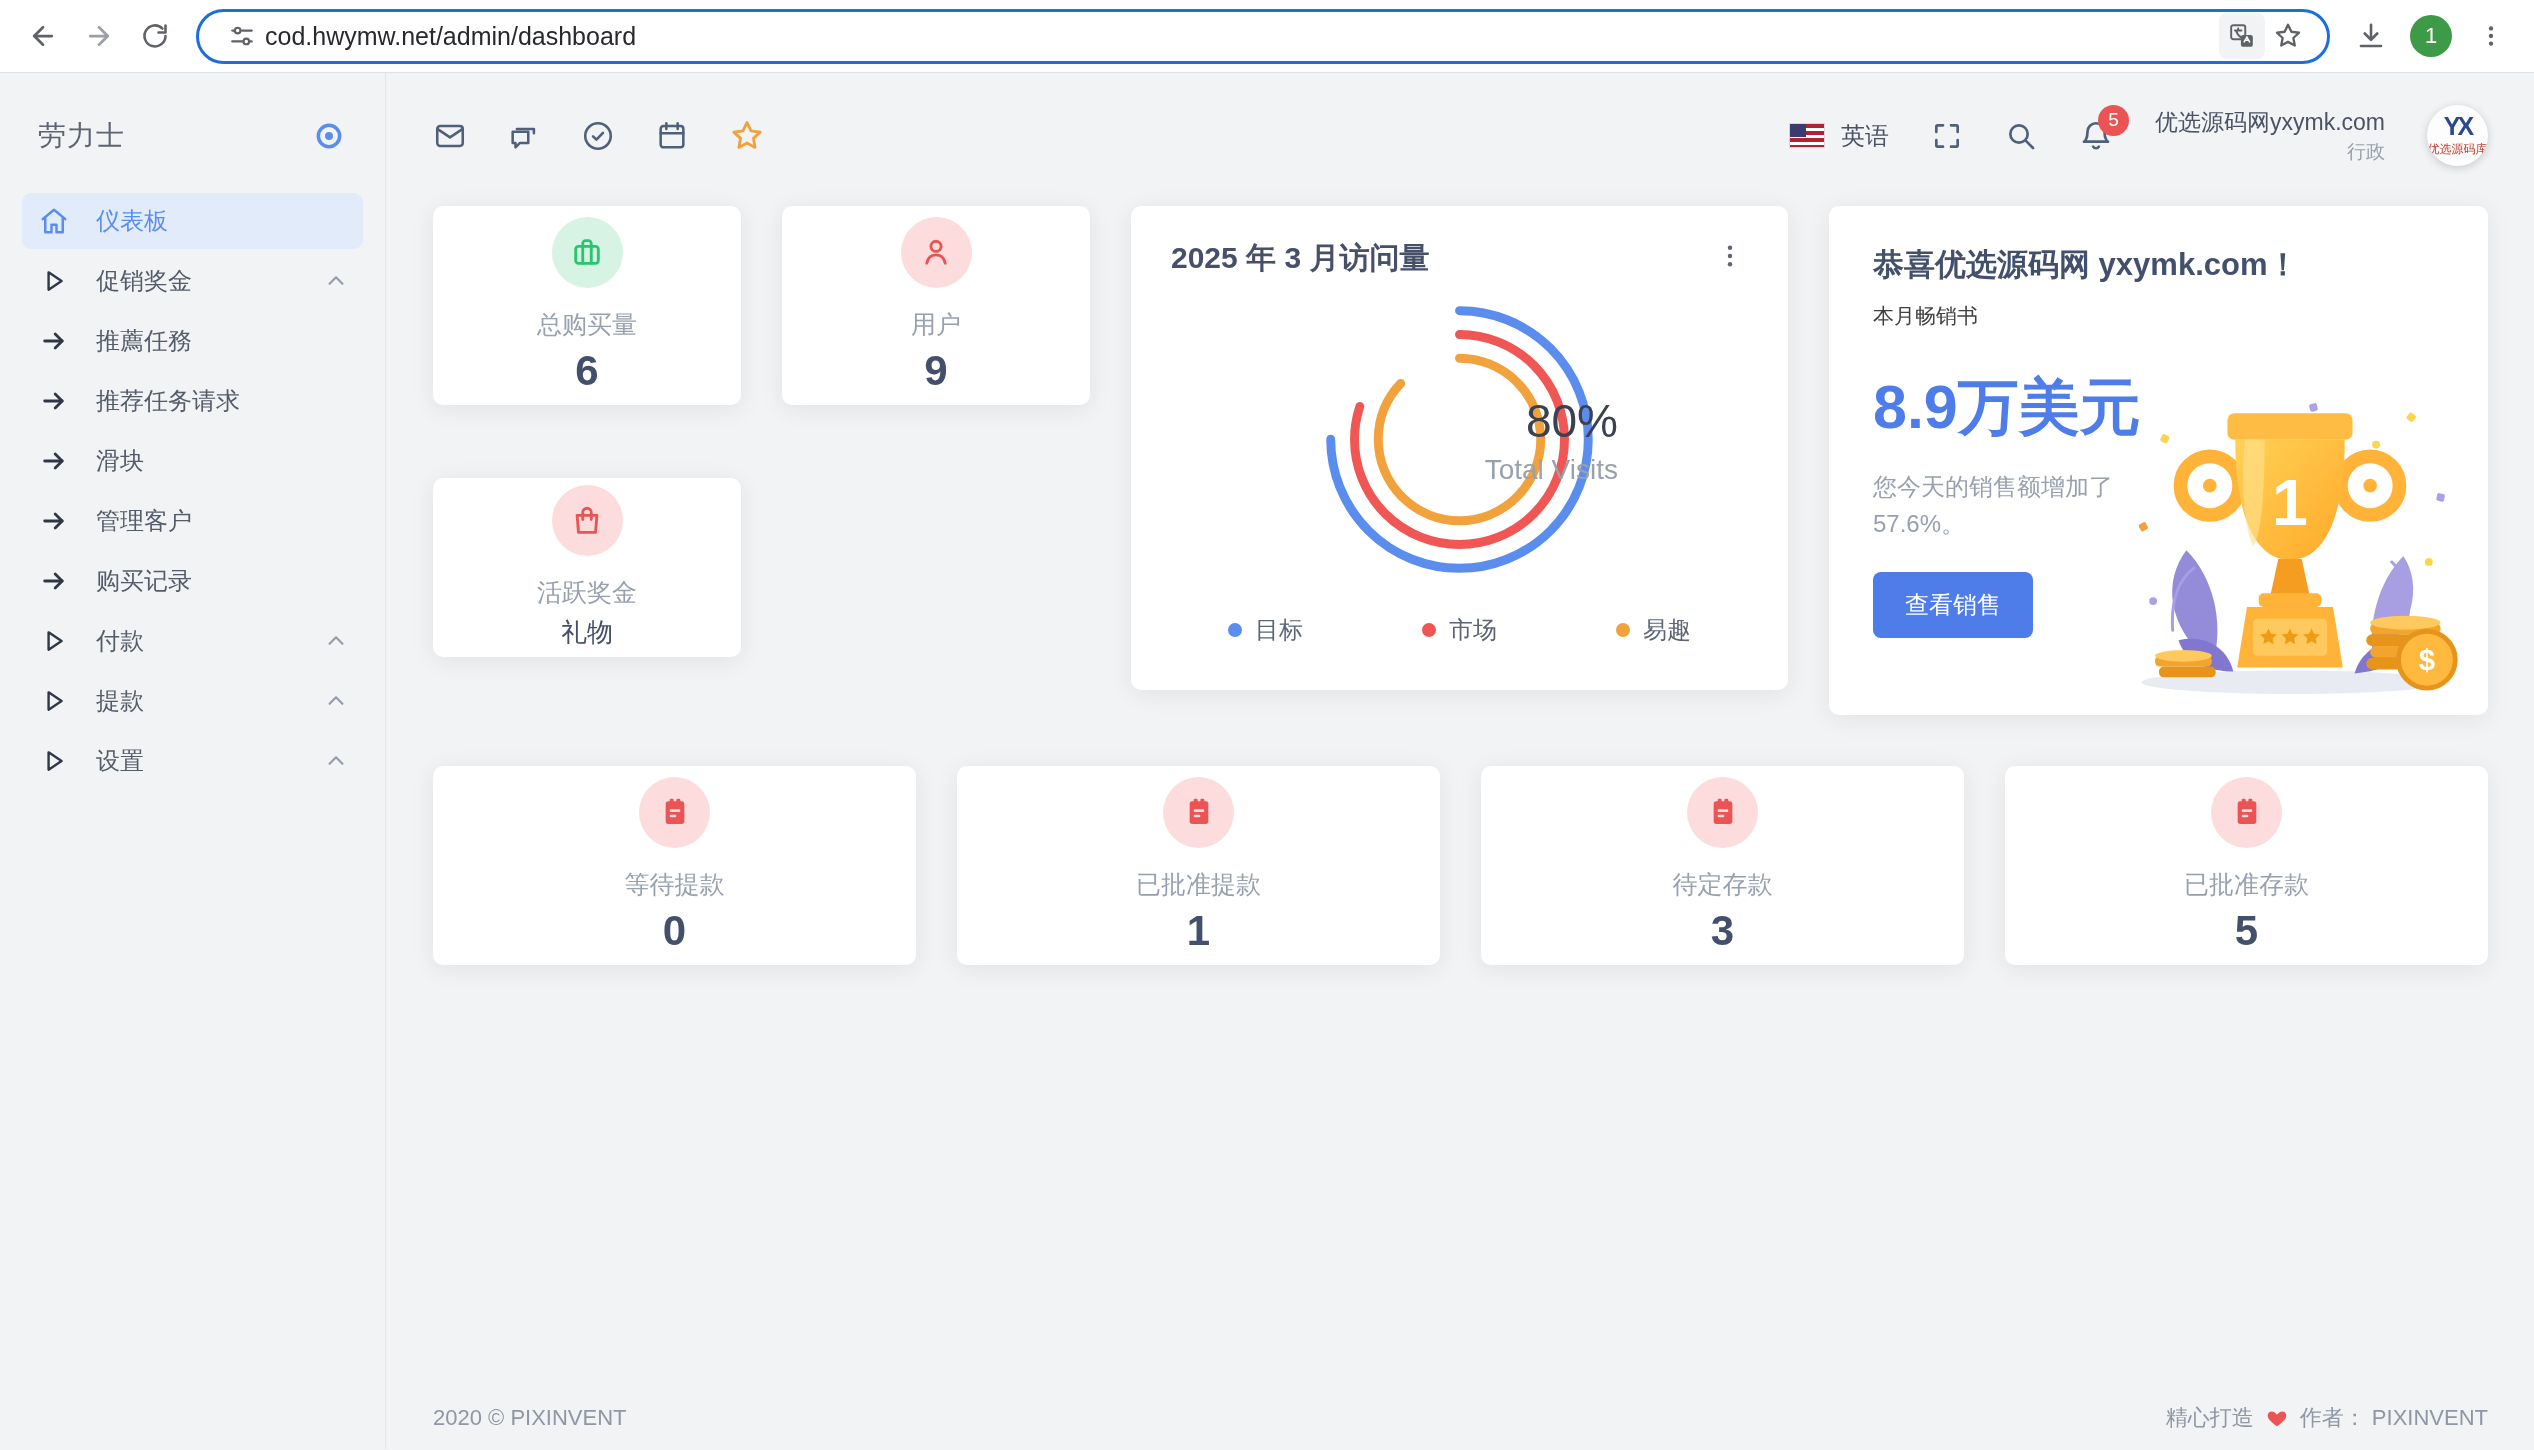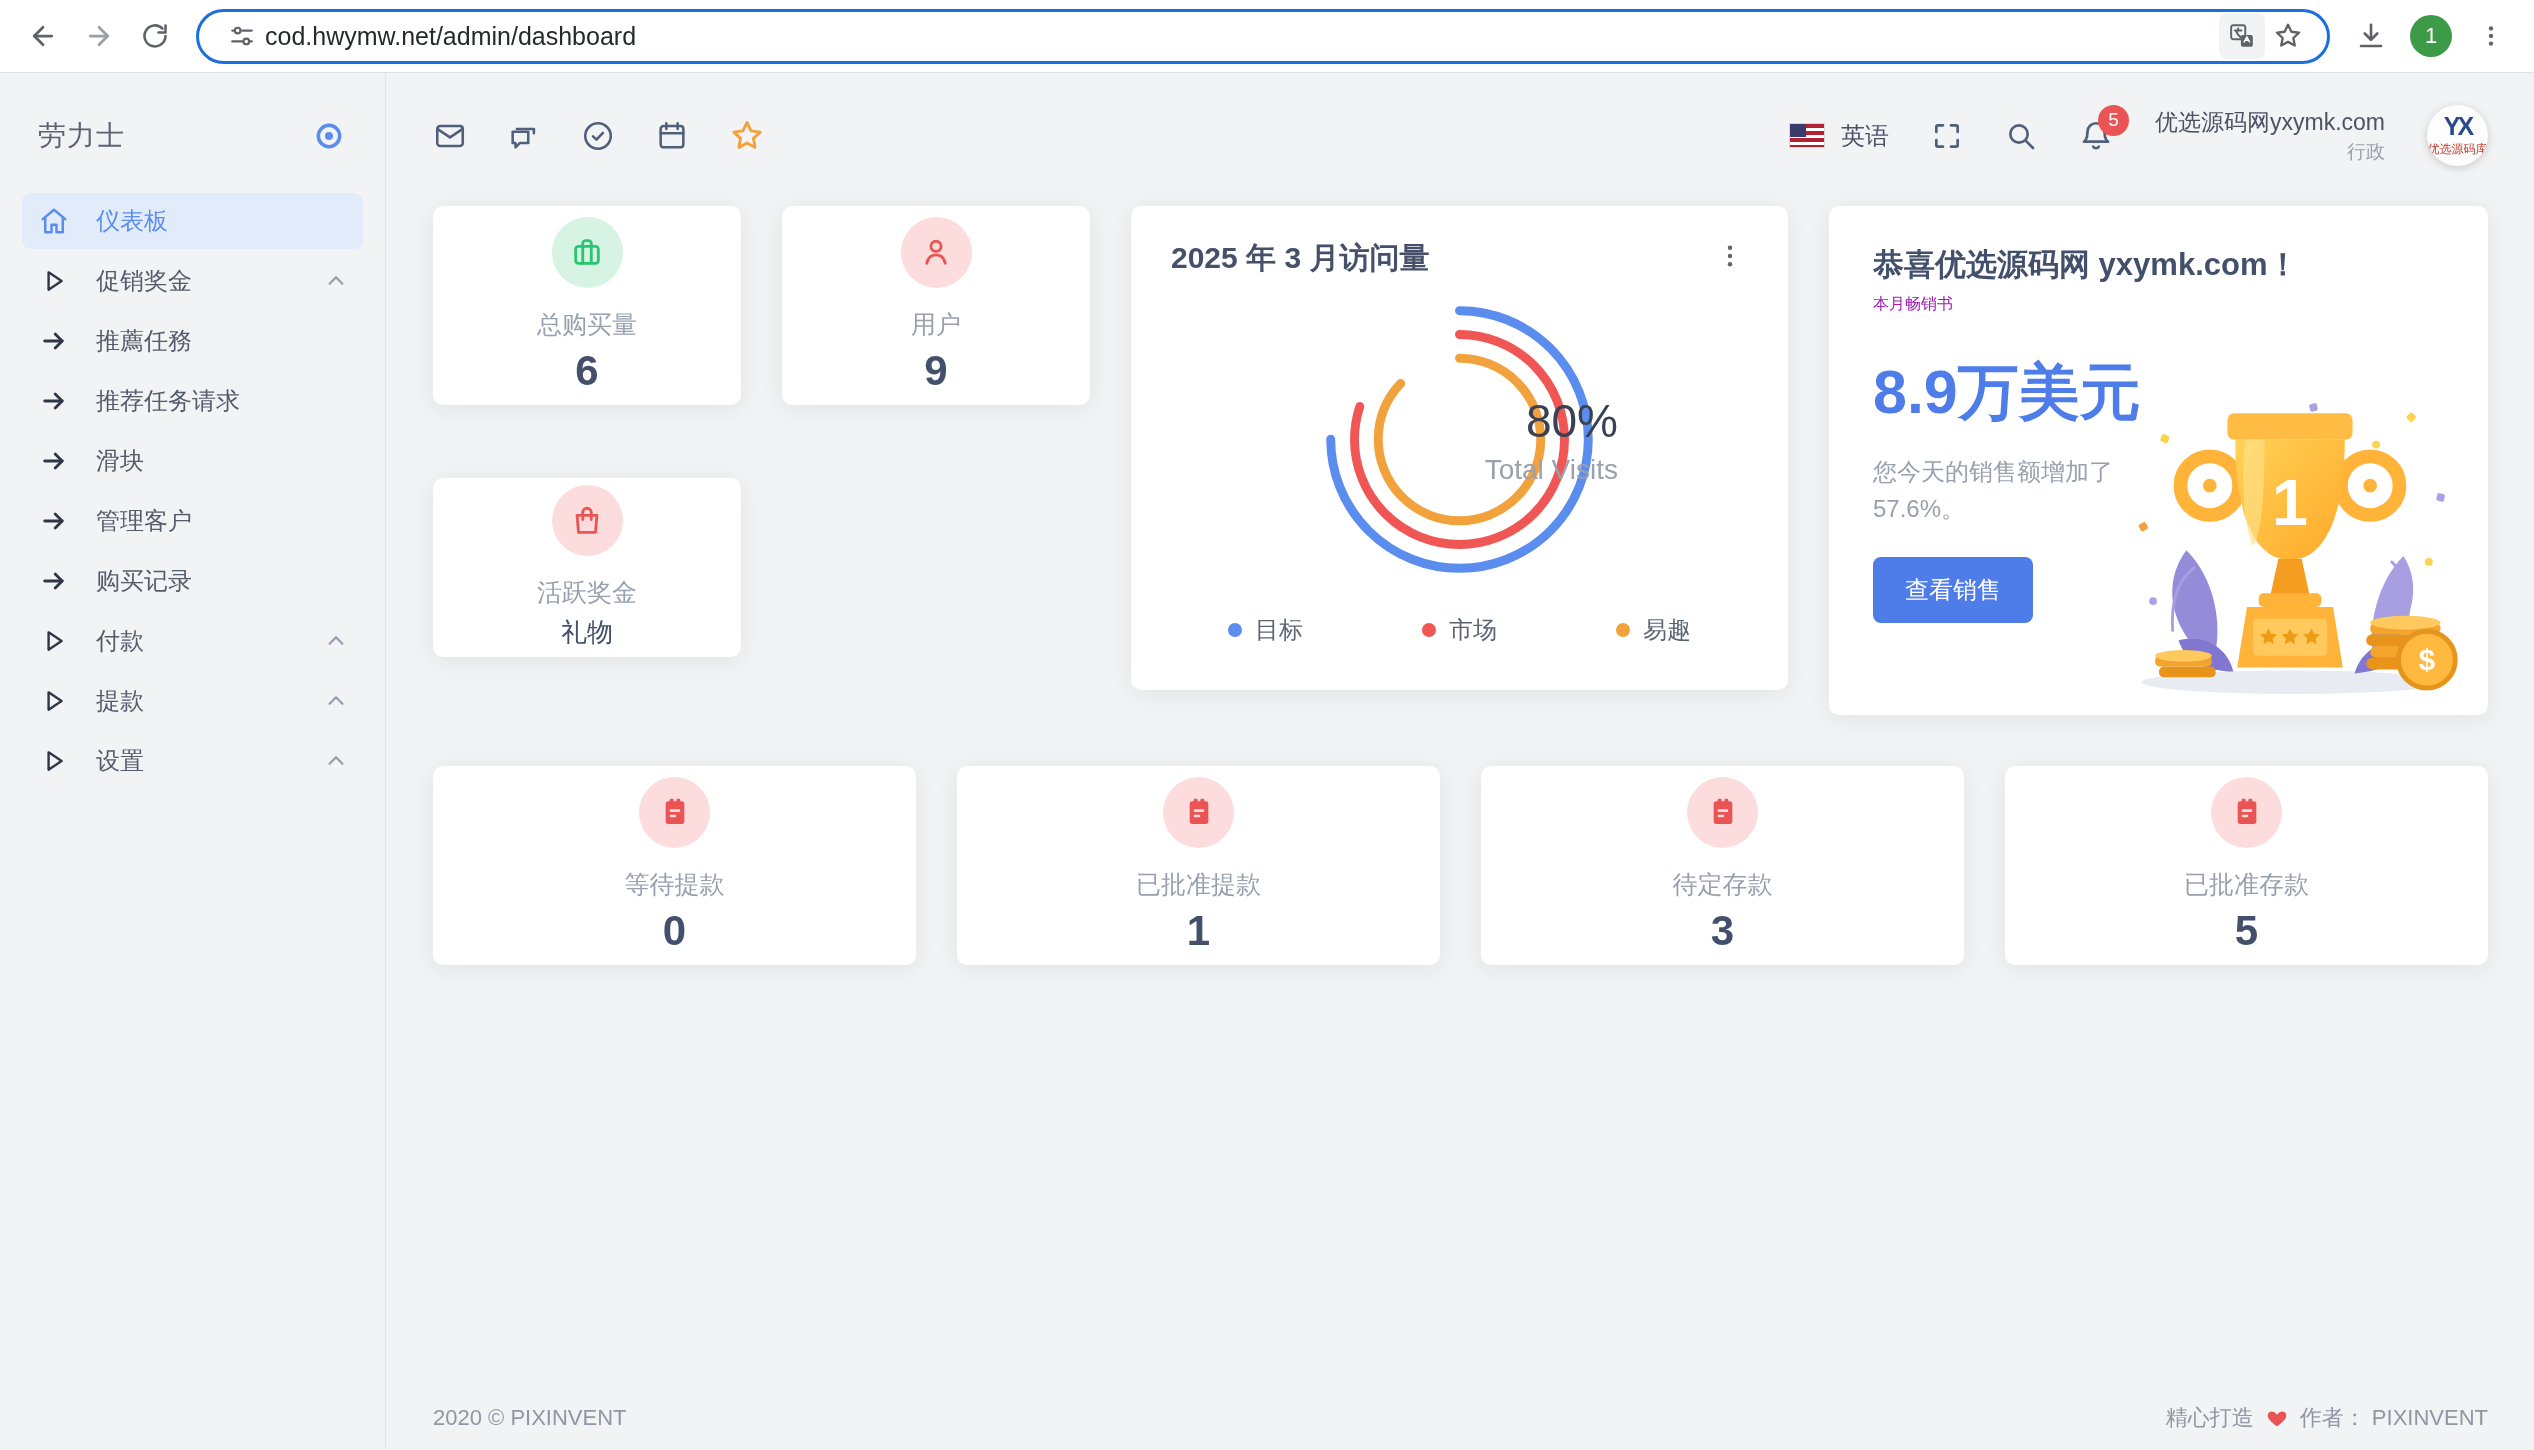--- a/index.html
+++ b/index.html
@@ -75,21 +75,21 @@
   .chart-center{position:absolute;inset:0;display:flex;flex-direction:column;align-items:flex-end;justify-content:center;text-align:center;}
   .chart-center .pct{font-size:46px;color:#3a4150;}
   .chart-center .lbl{font-size:28px;color:#9aa0ac;margin-top:6px;}
   .legend{display:flex;justify-content:space-between;padding:0 57px;margin-top:16px;}
   .legend-item{display:flex;align-items:center;gap:13px;font-size:24px;color:#5d6575;}
   .legend-dot{width:14px;height:14px;border-radius:50%;}
 
   
   .congrats-card{width:659px;height:509px;padding:38px 44px;position:relative;overflow:hidden;}
   .cg-title{font-size:31px;font-weight:bold;color:#43506c;}
-  .cg-sub{font-size:16px;color:#a21caf;margin-top:8px;}
+  .cg-sub{font-size:21px;color:#404040;margin-top:16px;}
   .cg-amount{font-size:61px;font-weight:bold;color:#4e7de9;margin-top:42px;width:317px;line-height:1.18;}
   .cg-desc{font-size:24px;color:#98a0af;margin-top:24px;width:327px;line-height:1.55;}
   .cg-btn{margin-top:30px;display:inline-block;background:#4e7de9;color:#fff;font-size:24px;padding:17px 32px;border-radius:8px;border:none;cursor:pointer;font-family:inherit;}
   .trophy{position:absolute;right:22px;bottom:14px;}
 
   .content-row2{margin-top:51px;display:flex;gap:41px;}
   .content-row2 .stat-card{flex:1;}
 
   
   .footer{margin-top:auto;padding-bottom:16px;display:flex;justify-content:space-between;align-items:center;font-size:22px;color:#8f96a4;}

